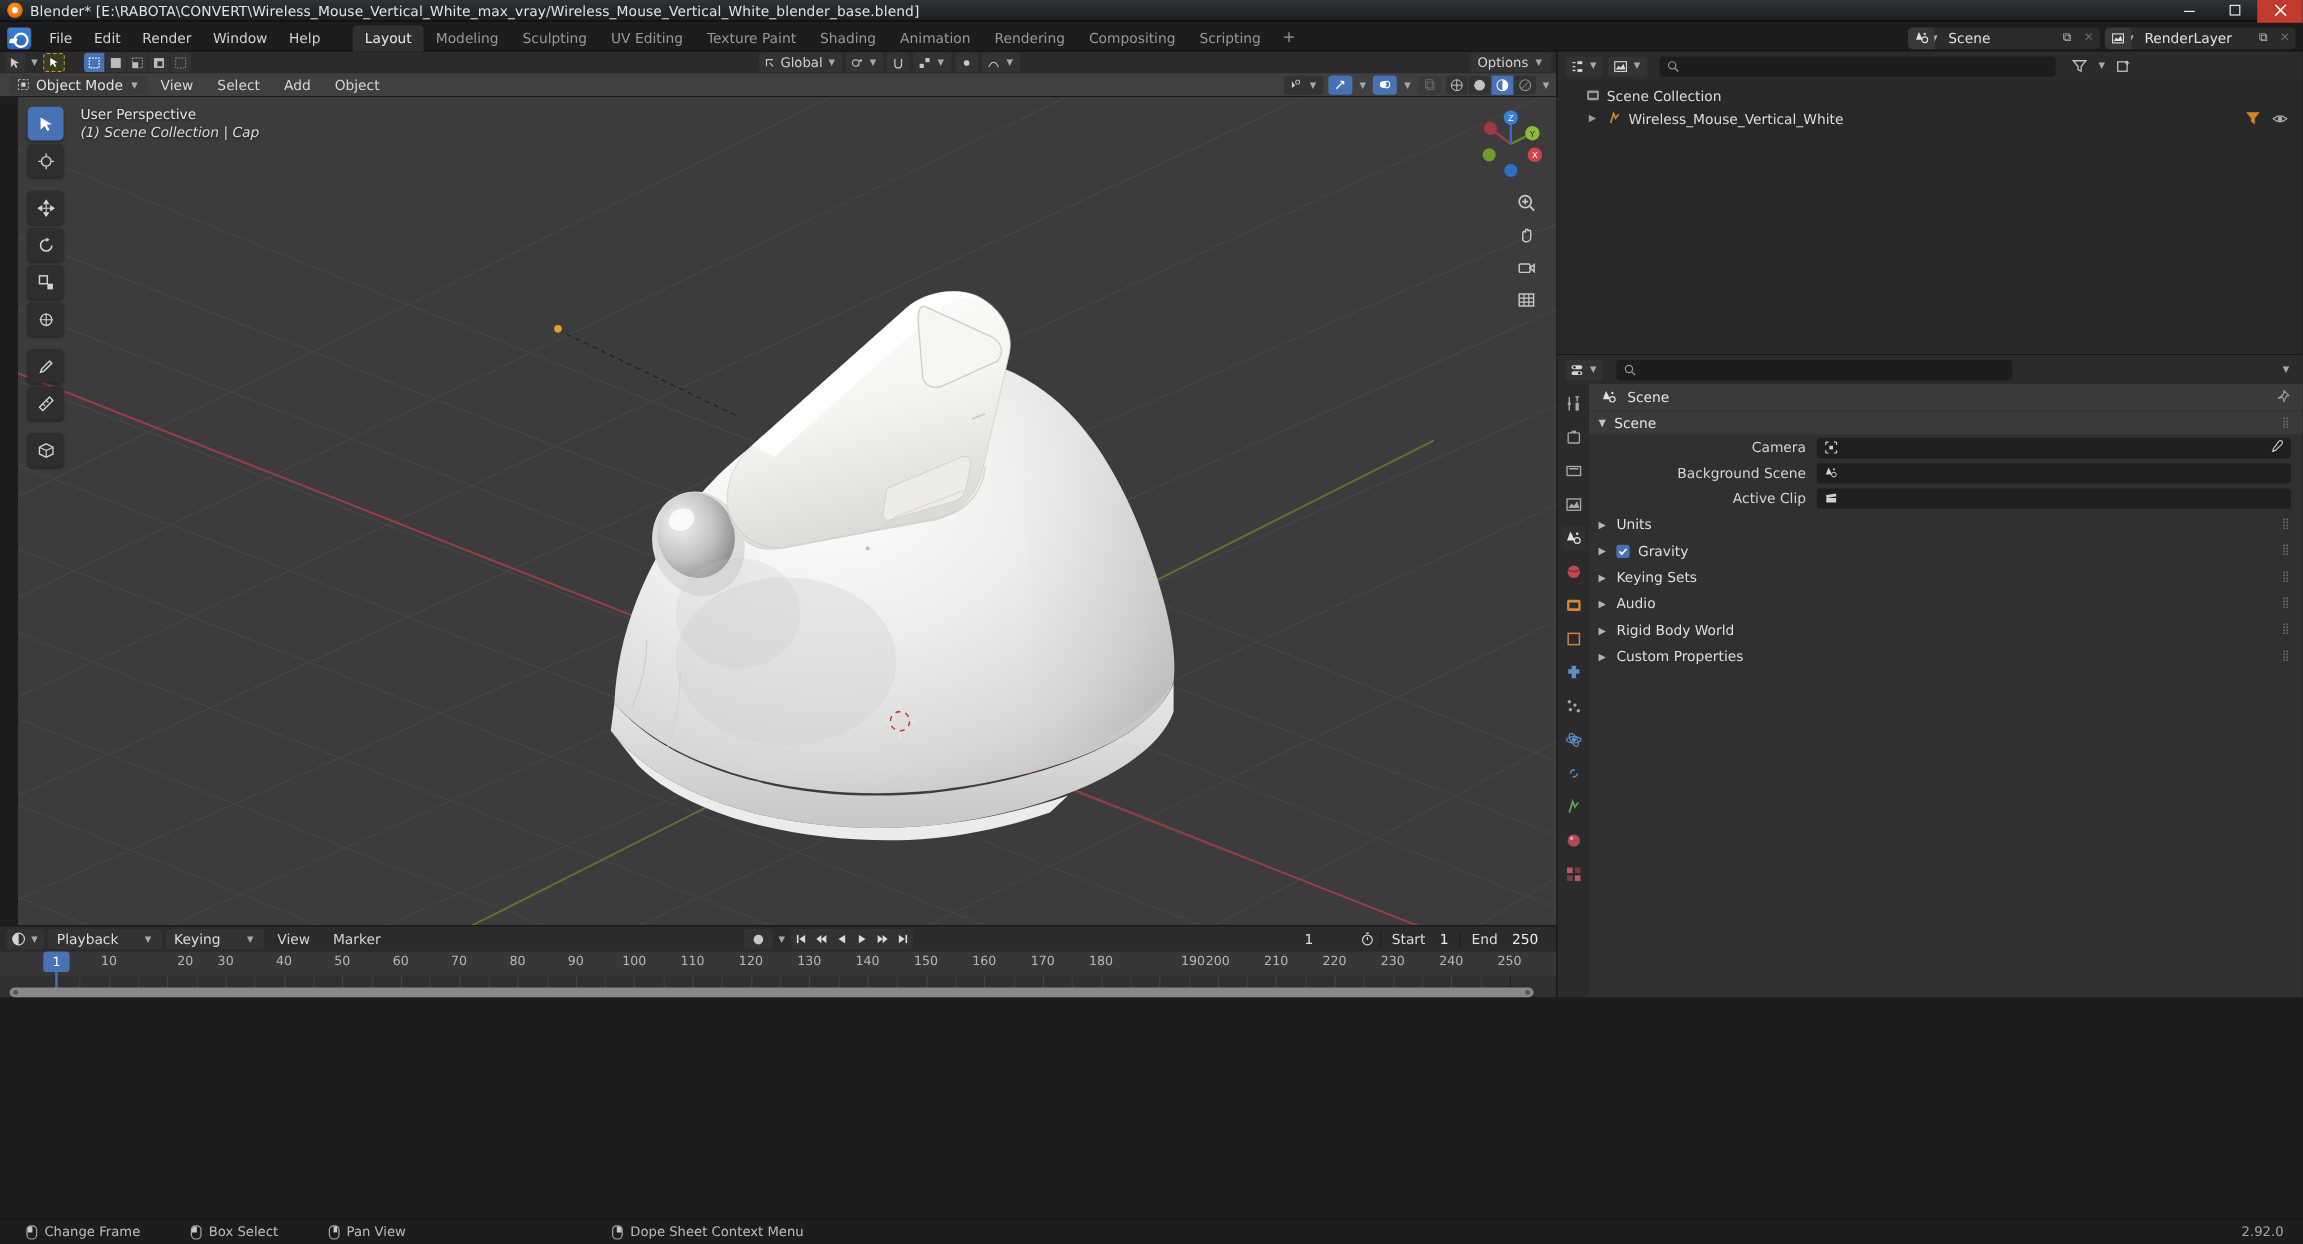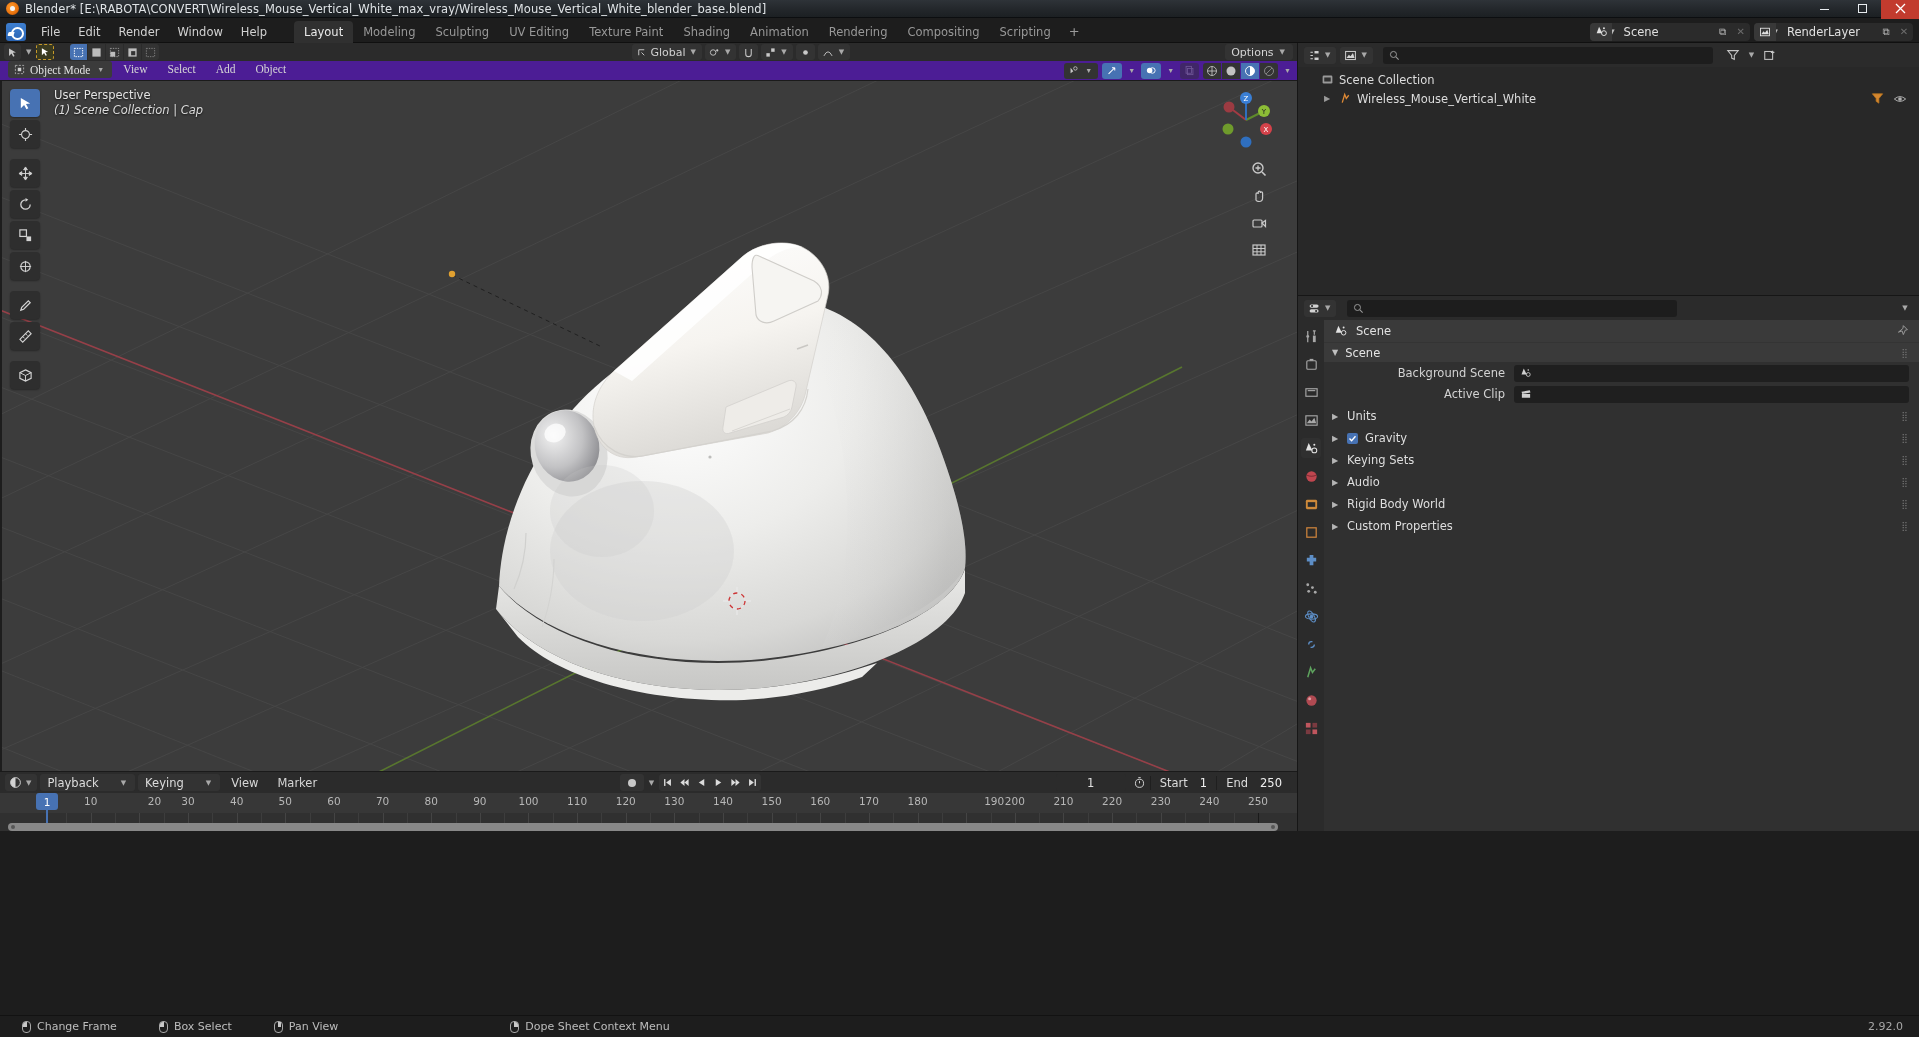--- a/index.html
+++ b/index.html
@@ -101,31 +101,30 @@
   .vp-center { display:flex; align-items:center; gap:3px; margin-left: 470px;}
   .pill { display: flex; align-items: center; background: #333; border-radius: 3px; height: 16px; padding: 0 4px; gap: 3px; }
   .pill .lbl { font-size: 11px; color: #d0d0d0; }
   .vp-right { margin-left: auto; display: flex; align-items: center; gap: 4px; padding-right: 4px;}
   .options-btn { display:flex; align-items:center; gap:4px; background:#333; border-radius:3px; height:16px; padding:0 6px; }
   .options-btn .lbl { font-size: 11px; color:#d4d4d4; }
 
   
   .vp-menurow {
     position: absolute; top: 61px; left: 0; width: 1297px; height: 20px;
-    background: #4c1d95; display: flex; padding-left: 8px; gap: 2px;
+    background: #404040; display: flex; align-items: center; padding-left: 8px; gap: 2px;
     border-bottom: 1px solid #1b1b1b;
-    font-family: Liberation Serif, serif;
   }
   .mode-sel { display: flex; align-items: center; gap: 5px; background: #3b3b3b; border-radius: 3px; height: 17px; padding: 0 6px; }
   .mode-sel .lbl { font-size: 11.5px; color: #e2e2e2; }
   .vp-menu { font-size: 11.5px; color: #d6d6d6; padding: 2px 9px; border-radius: 3px; }
 
   
   .viewport {
-    position: absolute; top: 81px; left: 2px; width: 1297px; height: 690px;
+    position: absolute; top: 81px; left: 15px; width: 1297px; height: 690px;
     background: #3c3c3c; overflow: hidden;
   }
   .grid-svg { position: absolute; inset: 0; }
   .vp-overlay-text {
     position: absolute; left: 52px; top: 7px; font-size: 11.5px; color: #e3e3e3;
     line-height: 15px; text-shadow: 0 1px 2px rgba(0,0,0,.7); pointer-events: none;
   }
   .vp-overlay-text .l2 { color: #dcdcdc; font-style: italic; }
 
   
@@ -1091,20 +1090,37 @@
             </svg>
         </span>
       </div>
 
       <div class="panel-head">
         <span class="tri">▼</span>
         <span class="lbl">Scene</span>
         <span class="grip">⣿</span>
       </div>
 
+      <div class="prop-row">
+        <div class="prop-label">Camera</div>
+        <div class="prop-field">
+          <span class="fld-icon">
+            <svg width="12" height="12" viewBox="0 0 16 16">
+                <path d="M2 2 H5 M2 2 V5 M14 2 H11 M14 2 V5 M2 14 H5 M2 14 V11 M14 14 H11 M14 14 V11" stroke="#d0d0d0" stroke-width="1.3"></path>
+                <rect x="6" y="6" width="4" height="4" fill="#d0d0d0"></rect>
+              </svg>
+          </span>
+          <span></span>
+          <span class="eyedrop">
+            <svg width="13" height="13" viewBox="0 0 16 16">
+                <path d="M10 2 a2 2 0 0 1 3 3 L6.5 11.5 L3.5 12.5 L4.5 9.5 Z" fill="none" stroke="#c7c7c7" stroke-width="1.2"></path>
+              </svg>
+          </span>
+        </div>
+      </div>
 
       <div class="prop-row">
         <div class="prop-label">Background Scene</div>
         <div class="prop-field">
           <span class="fld-icon">
             <svg width="12" height="12" viewBox="0 0 16 16">
                 <path d="M5 2 L9 10 H2 Z" fill="#d0d0d0"></path>
                 <circle cx="11" cy="10" r="2.6" fill="none" stroke="#d0d0d0" stroke-width="1.1"></circle>
                 <circle cx="11" cy="4" r="1.1" fill="#d0d0d0"></circle>
               </svg>

